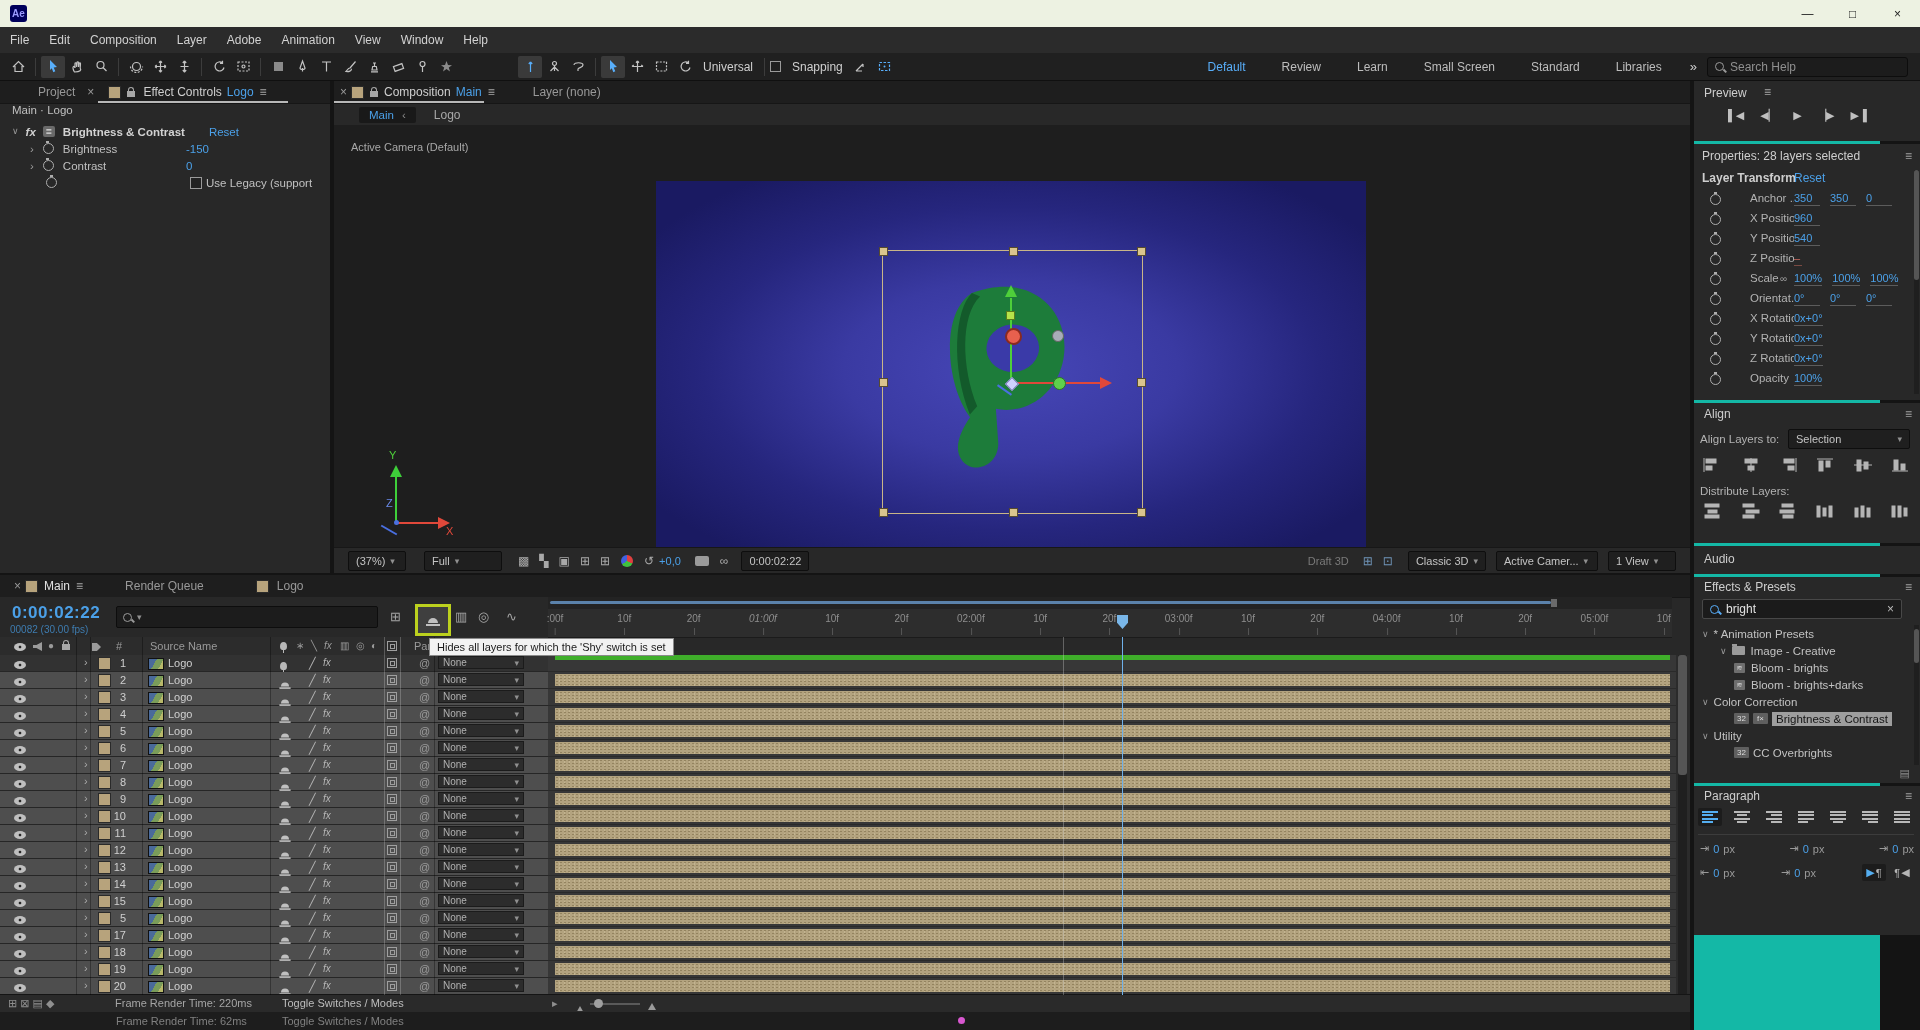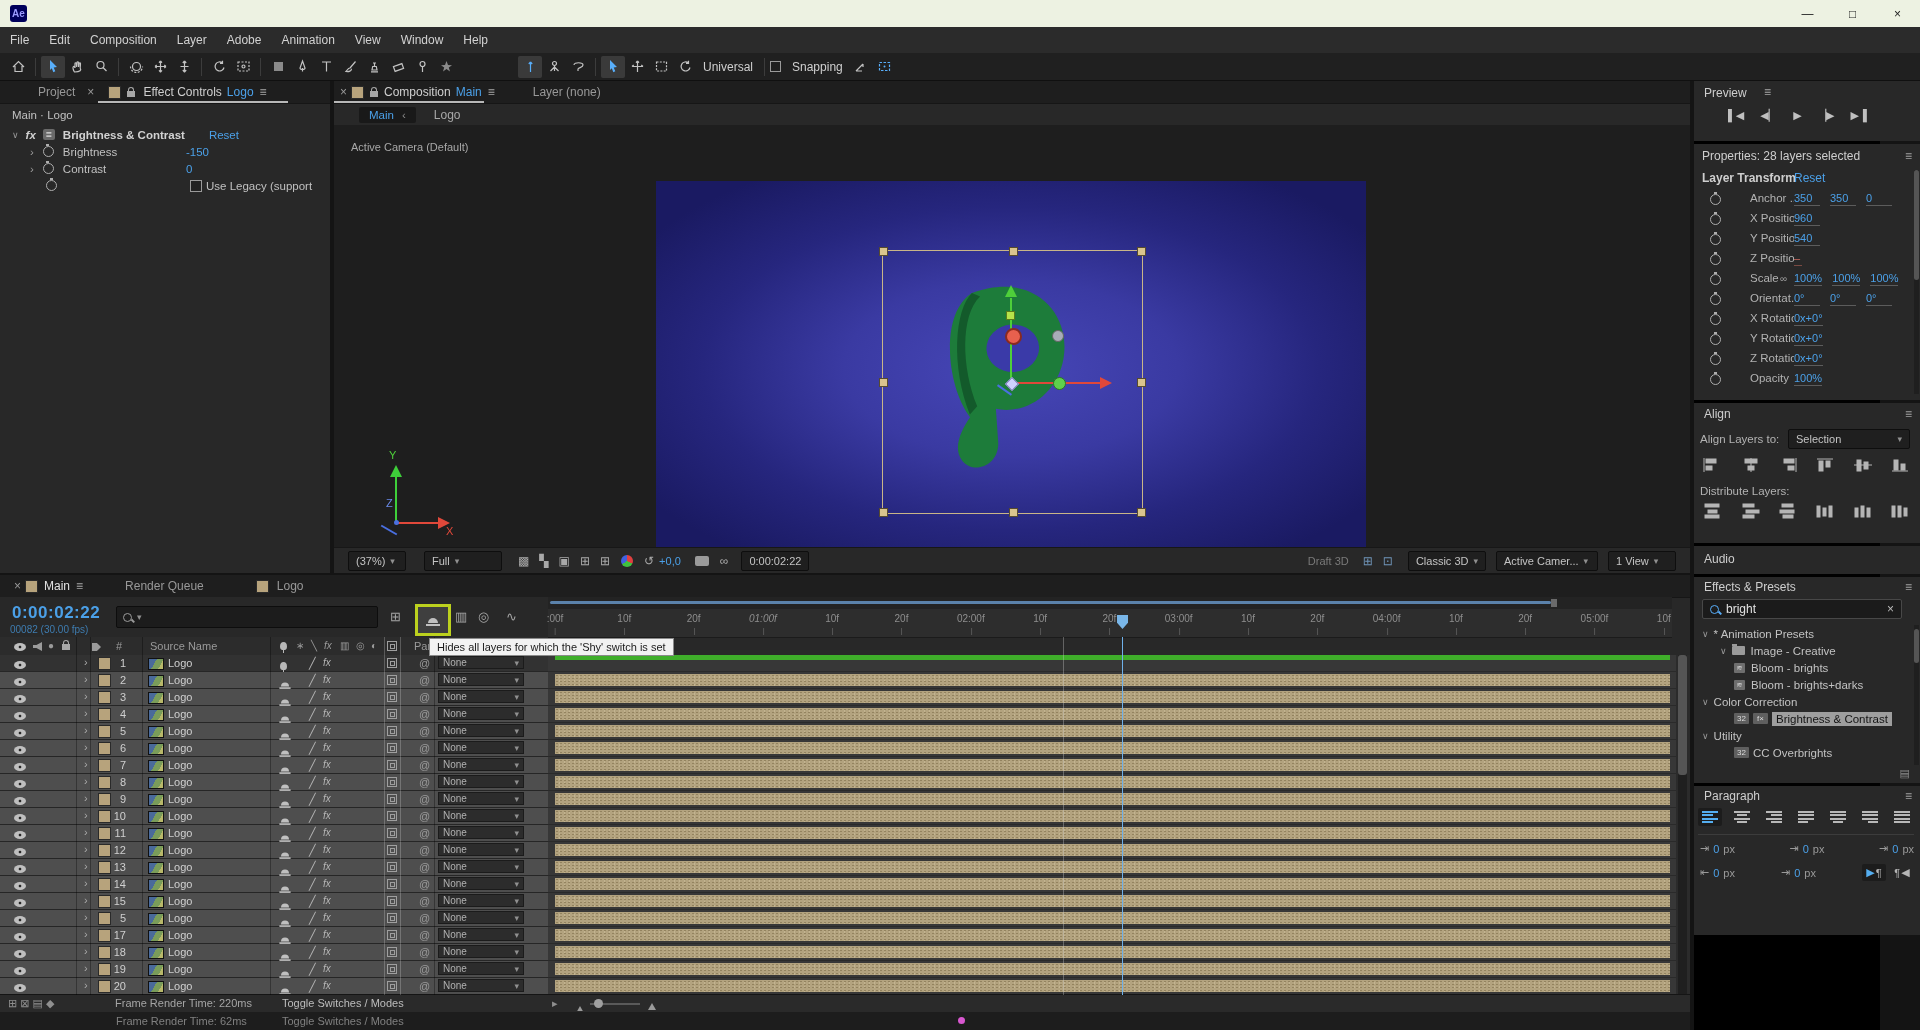--- a/index.html
+++ b/index.html
@@ -49,39 +49,39 @@
   .blue{color:#4ba0e8;}
   .sw{width:9px;height:9px;border:1px solid #aeaeae;border-radius:50%;position:relative;display:inline-block;flex:0 0 auto;}
   .sw::before{content:'';position:absolute;top:-3px;left:2.5px;width:3px;height:2px;background:#aeaeae;}
   .chk{width:10px;height:10px;border:1px solid #9a9a9a;display:inline-block;background:#222;}
   .caret{color:#909090;font-size:9px;}
   .ddbox{background:#1f1f1f;border:1px solid #0e0e0e;border-radius:2px;height:18px;display:flex;align-items:center;
          gap:5px;padding:0 7px;font-size:11px;color:#c4c4c4;}
 
   
   .ec-underline{position:absolute;left:98px;top:20px;width:190px;height:2px;background:#b8b8b8;}
-  .ec-row{position:relative;height:17px;display:flex;align-items:center;font-size:11.5px;color:#c0c0c0;}
+  .ec-row{position:relative;height:17px;display:flex;align-items:flex-start;font-size:11.5px;color:#c0c0c0;}
 
   
   .crumb-chip{background:#191919;color:#4ba0e8;display:inline-flex;align-items:center;gap:8px;
               padding:2px 10px;border-radius:2px;font-size:11.5px;}
   .viewer{position:absolute;left:0;top:44px;right:0;bottom:25px;background:#1e1e1e;}
   .canvas{position:absolute;left:322px;top:56px;width:710px;height:399px;
           background:radial-gradient(ellipse 62% 58% at 50% 47%, #4747b8 0%, #3a3aa2 38%, #26267e 70%, #1a1a62 100%);}
   .bbox{position:absolute;left:226px;top:69px;width:259px;height:262px;border:1px solid #c9b588;}
   .handle{position:absolute;width:7px;height:7px;background:#d9c48e;border:1px solid #574b2e;}
   .gz{position:absolute;}
   .tri-up{width:0;height:0;border-left:6px solid transparent;border-right:6px solid transparent;border-bottom:12px solid #4ecf3a;}
   .tri-right{width:0;height:0;border-top:6px solid transparent;border-bottom:6px solid transparent;border-left:12px solid #e0483a;}
   .comp-bar{position:absolute;left:0;bottom:0;right:0;height:25px;background:#282828;border-top:1px solid #171717;
             display:flex;align-items:center;}
   .cicon{color:#a9a9a9;font-size:12px;margin:0 5px;}
 
   
-  .rcol{position:absolute;left:1694px;top:81px;width:186px;height:949px;background:#000000;}
+  .rcol{position:absolute;left:1694px;top:81px;width:186px;height:949px;background:#14b8a6;}
   .sect{position:absolute;left:0;width:226px;background:#282828;overflow:hidden;}
   .sect-h{position:absolute;left:10px;font-size:12px;color:#cecece;}
   .sect-menu{position:absolute;right:8px;color:#a0a0a0;}
   .prow{position:relative;height:20px;}
   .prow .sw{position:absolute;left:16px;top:4px;}
   .plabel{position:absolute;left:56px;top:2px;width:44px;overflow:hidden;white-space:nowrap;color:#b2b2b2;font-size:11.5px;}
   .pvals{position:absolute;left:100px;top:2px;display:flex;gap:10px;}
   .pv{min-width:26px;border-bottom:1px solid #5c5c5c;color:#4ba0e8;font-size:11px;padding-bottom:1px;}
   .pv:empty{display:none;}
   .prow[data-link="true"]::before{content:"∞";position:absolute;left:86px;top:3px;color:#9a9a9a;font-size:10px;}
@@ -353,20 +353,36 @@
           <path d="M3 12 L10 5 M3 12 H9 M10 5 V8"></path>
         </svg>
       </span>
     <span class="ticon">
         <svg width="15" height="15">
           <rect x="2.5" y="3.5" width="10" height="8" stroke="#58aefa" stroke-dasharray="2.5 1.5"></rect>
           <circle cx="7.5" cy="7.5" r="1" fill="#58aefa" stroke="none"></circle>
         </svg>
       </span>
 
+    <span class="ws-group">
+      <span style="display:flex">
+
+      <span class="ws" data-active="true">Default</span>
+          <span class="ws" data-active="false">Review</span>
+          <span class="ws" data-active="false">Learn</span>
+          <span class="ws" data-active="false">Small Screen</span>
+          <span class="ws" data-active="false">Standard</span>
+          <span class="ws" data-active="false">Libraries</span>
+        </span>
+      <span class="ws-over">»</span>
+      <span class="help-search">
+        <span class="mag"></span>
+        <span>Search Help</span>
+      </span>
+    </span>
   </div>
 
   <div class="panel" style="left:0;top:81px;width:330px;height:492px;">
     <div class="tabbar" style="position:relative;">
       <span class="tab-dim" style="margin-left:30px;">Project</span>
       <span class="tab-x">×</span>
       <span class="csq" style="margin-left:10px;"></span>
       <span class="locki"></span>
       <span style="color:#cfcfcf;margin-left:4px;">Effect Controls</span>
       <span class="blue" style="margin-left:5px;">Logo</span>

